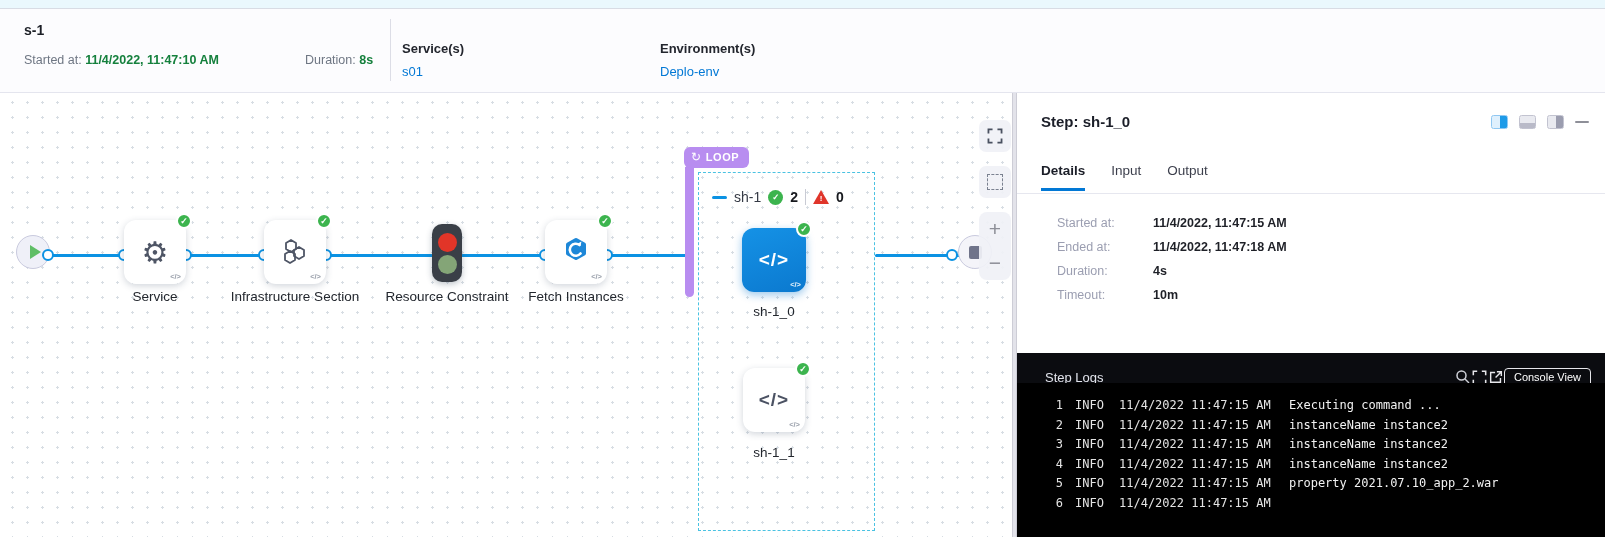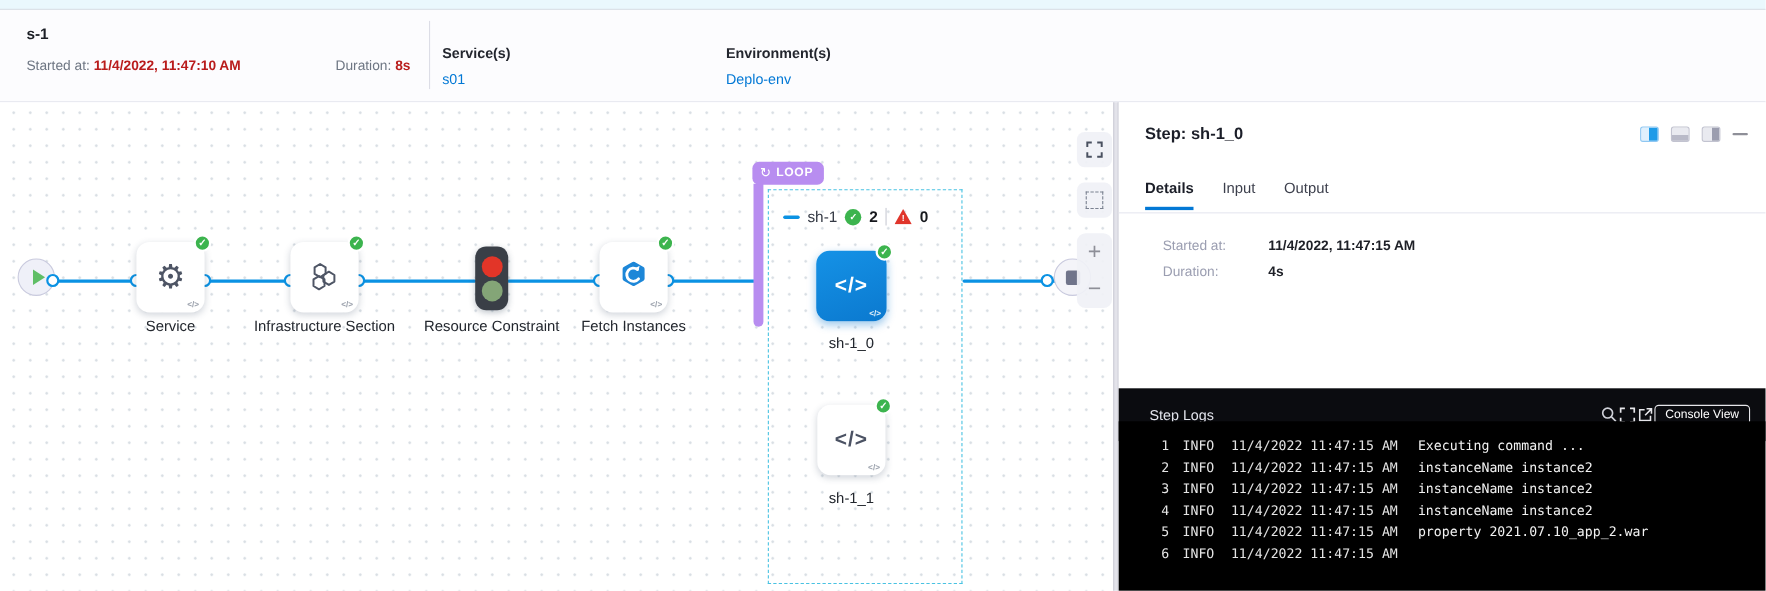--- a/index.html
+++ b/index.html
@@ -7,21 +7,21 @@
     font-family:"Liberation Sans", sans-serif; }
   .abs { position:absolute; }
 
   
   .top-strip { position:absolute; left:0; top:0; width:1605px; height:9px;
     background:#eaf8fd; border-bottom:1px solid #d8dce4; }
   .exec-header { position:absolute; left:0; top:9px; width:1605px; height:84px;
     background:#fcfcfe; border-bottom:1px solid #e4e5ee; }
   .pipe-name { left:24px; top:13px; font-size:14px; font-weight:700; color:#1c1f26; }
   .meta-row { font-size:12.5px; color:#6e7683; }
-  .meta-row b { color:#b91c1c; font-weight:600;text-align:right; }
+  .meta-row b { color:#15803d; font-weight:600;text-align:right; }
   .hdr-col-label { font-size:13px; font-weight:600; color:#23262e; }
   .hdr-link { font-size:13px; color:#0278d5; cursor:pointer; }
   .hdr-vdiv { left:390px; top:10px; width:1px; height:62px; background:#dcdde6; }
 
   
   .main { position:absolute; left:0; top:93px; width:1605px; height:444px; }
   .canvas { position:absolute; left:0; top:0; width:1012px; height:444px; background:#fff;
     background-image:radial-gradient(#d7dde3 1.1px, transparent 1.3px);
     background-size:15px 15px; background-position:5px 2px; overflow:hidden; }
   .resizer { position:absolute; left:1012px; top:0; width:5px; height:444px;
@@ -281,22 +281,30 @@
       <span class="tab">Output</span>
     </div>
     <div class="tabs-rule"></div>
 
     <div class="details">
       <div class="drow">
         <span class="dlabel">Started at:</span>
         <span class="dvalue">11/4/2022, 11:47:15 AM</span>
       </div>
       <div class="drow">
+        <span class="dlabel">Ended at:</span>
+        <span class="dvalue">11/4/2022, 11:47:18 AM</span>
+      </div>
+      <div class="drow">
         <span class="dlabel">Duration:</span>
         <span class="dvalue">4s</span>
+      </div>
+      <div class="drow">
+        <span class="dlabel">Timeout:</span>
+        <span class="dvalue">10m</span>
       </div>
     </div>
 
     <div class="logs-bar">
       <span class="logs-title">Step Logs</span>
       <div class="logs-icons">
         <svg width="16" height="16" viewBox="0 0 16 16">
           <circle cx="6.5" cy="6.5" r="4.5" fill="none" stroke="#cfd1d8" stroke-width="1.5"></circle>
           <path d="M10 10 L14 14" stroke="#cfd1d8" stroke-width="1.5"></path>
         </svg>

